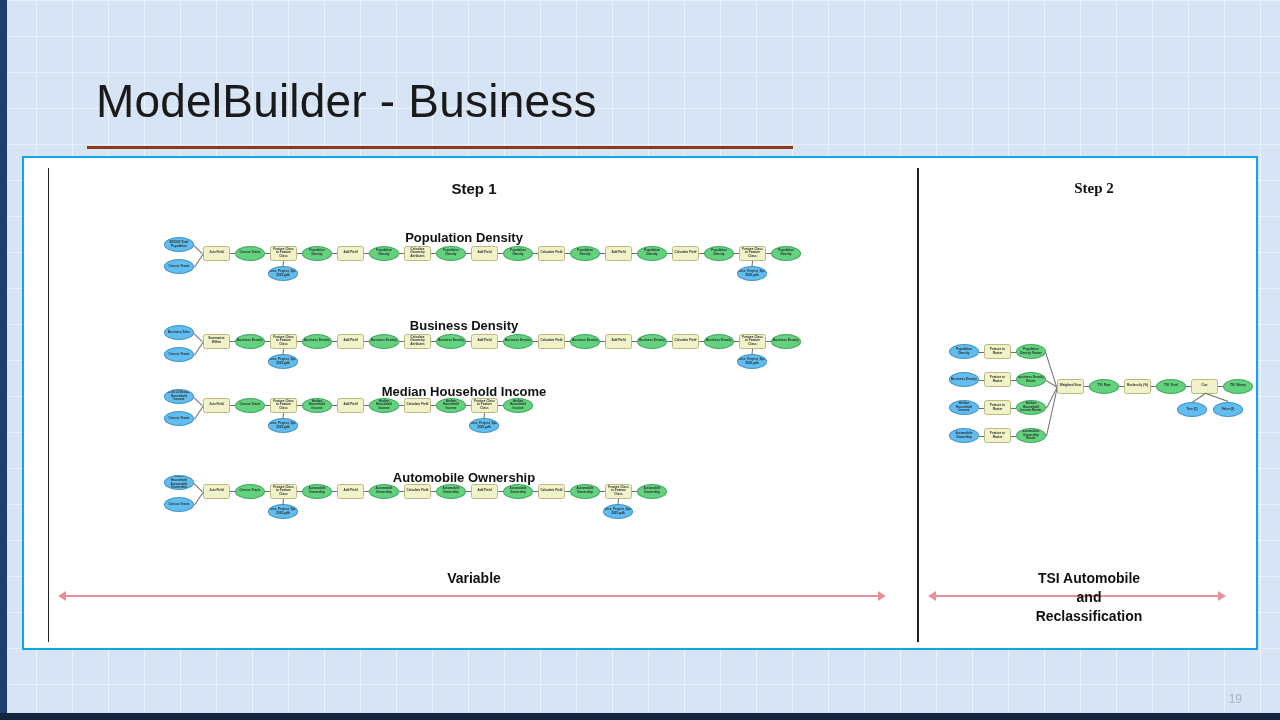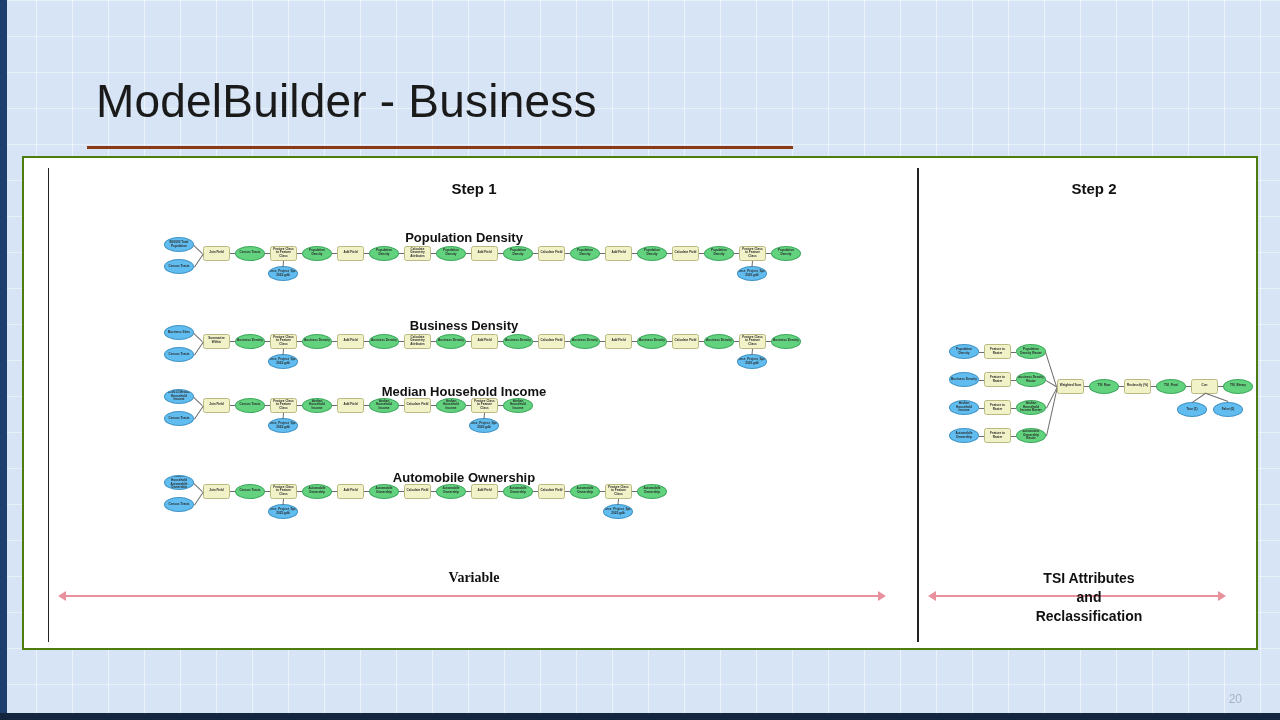--- a/index.html
+++ b/index.html
@@ -25,30 +25,30 @@
     position:absolute;left:96px;top:74px;width:720px;
     font-size:46px;color:#1a1a1a;font-weight:400;letter-spacing:.2px;
     white-space:nowrap;
   }
   #title-rule{
     position:absolute;left:87px;top:146px;width:706px;height:3px;background:#8a3b16;
   }
 
   #canvas{
     position:absolute;left:22px;top:156px;width:1236px;height:494px;
-    background:#ffffff;border:2px solid #4d7c0f;box-sizing:border-box;
+    background:#ffffff;border:2px solid #0ea5e9;box-sizing:border-box;
   }
   #divider-left{position:absolute;left:24px;top:10px;width:1px;height:474px;background:#222;}
   #divider-mid{position:absolute;left:893px;top:10px;width:2px;height:474px;background:#222;}
 
   .step-title{
     position:absolute;font-size:15px;font-weight:bold;color:#111;text-align:center;
   }
   #step1-title{left:300px;top:22px;width:300px;}
-  #step2-title{left:940px;top:22px;width:260px;}
+  #step2-title{left:940px;top:22px;width:260px;font-family:Liberation Serif, serif;}
 
   .row-title{
     position:absolute;font-size:13px;font-weight:bold;color:#111;text-align:center;
   }
 
   
   .node{
     position:absolute;
     display:flex;align-items:center;justify-content:center;
     text-align:center;
@@ -477,26 +477,26 @@
       <div class="node oval-blue" style="left: 1153px; top: 244px; width: 30px; height: 15px;">
         <span>True (1)</span>
       </div>
       <div class="conn" style="left: 1168px; top: 244px; width: 15.1162px; transform: rotate(-34.2157deg);"></div>
       <div class="node oval-blue" style="left: 1189px; top: 244px; width: 30px; height: 15px;">
         <span>False (0)</span>
       </div>
       <div class="conn" style="left: 1204px; top: 244px; width: 24.99px; transform: rotate(-160.115deg);"></div>
     </div>
 
-  <div class="cap" id="cap-l1" style="left:240px;top:412px;width:420px;font-family:Liberation Serif, serif;">Variable</div>
+  <div class="cap" id="cap-l1" style="left:240px;top:412px;width:420px;">Variable</div>
   <div class="arrow-line" style="left:42px;top:437px;width:812px;"></div>
   <div class="arrow-head left" style="left:34px;top:433px;"></div>
   <div class="arrow-head right" style="left:854px;top:433px;"></div>
 
-  <div class="cap" id="cap-r1" style="left:930px;top:412px;width:270px;">TSI Attributes</div>
+  <div class="cap" id="cap-r1" style="left:930px;top:412px;width:270px;">TSI Automobile</div>
   <div class="arrow-line" style="left:912px;top:437px;width:282px;"></div>
   <div class="arrow-head left" style="left:904px;top:433px;"></div>
   <div class="arrow-head right" style="left:1194px;top:433px;"></div>
   <div class="cap" id="cap-r3" style="left:930px;top:450px;width:270px;">Reclassification</div>
   <div class="cap" id="cap-r2" style="left:930px;top:431px;width:270px;">and</div>
 </div>
 
-<div id="slide-number">20</div>
+<div id="slide-number">19</div>
 
 </body></html>

